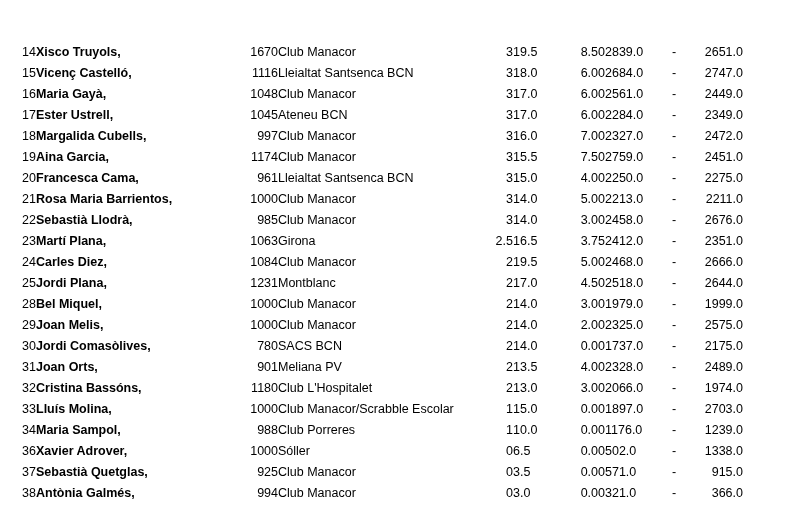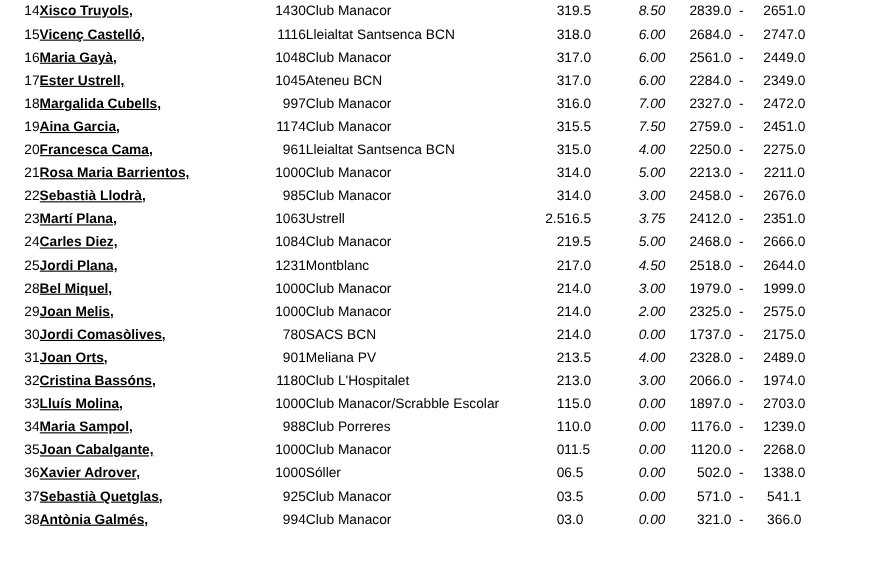--- a/index.html
+++ b/index.html
@@ -11,20 +11,21 @@
     width: 790px;
     height: 524px;
     font-family: "Liberation Sans", sans-serif;
     color: #000000;
     overflow: hidden;
   }
   .standings {
     width: 638px;
     border-collapse: collapse;
     table-layout: fixed;
+    margin-top: 42px;
   }
   .standings td {
     font-size: 12.5px;
     line-height: 21px;
     padding: 0;
     vertical-align: bottom;
     white-space: nowrap;
     overflow: hidden;
   }
   
@@ -38,50 +39,47 @@
   col.c-for    { width: 60px; }
   col.c-dash   { width: 18px; }
   col.c-against{ width: 60px; }
 
   .rank {
     text-align: right;
     padding-right: 9px;
   }
   .name {
     font-weight: bold;
-    text-decoration: underline;
   }
   .rating {
     text-align: right;
     padding-right: 10px;
   }
   .club {
     text-align: left;
   }
   .pts {
     text-align: right;
     padding-right: 6px;
   }
   .spread {
     padding-right: 8px;
   }
   .avg {
     text-align: right;
     padding-right: 6px;
-    font-style: italic;
   }
   .for {
-    text-align: right;
     padding-right: 4px;
   }
   .dash {
     text-align: center;
   }
   .against {
-    text-align: center;
+    text-align: right;
     padding-right: 16px;
   }
 </style>
 </head>
 <body>
 
 <table class="standings">
   <colgroup>
     <col class="c-rank">
       <col class="c-name">
@@ -91,21 +89,21 @@
       <col class="c-spread">
       <col class="c-avg">
       <col class="c-for">
     <col class="c-dash">
       <col class="c-against">
   </colgroup>
   <tbody>
       <tr>
         <td class="rank">14</td>
         <td class="name">Xisco Truyols,</td>
-        <td class="rating">1430</td>
+        <td class="rating">1670</td>
         <td class="club">Club Manacor</td>
         <td class="pts">3</td>
         <td class="spread">19.5</td>
         <td class="avg">8.50</td>
         <td class="for">2839.0</td>
         <td class="dash">-</td>
         <td class="against">2651.0</td>
       </tr>
       <tr>
         <td class="rank">15</td>
@@ -200,21 +198,21 @@
         <td class="spread">14.0</td>
         <td class="avg">3.00</td>
         <td class="for">2458.0</td>
         <td class="dash">-</td>
         <td class="against">2676.0</td>
       </tr>
       <tr>
         <td class="rank">23</td>
         <td class="name">Martí Plana,</td>
         <td class="rating">1063</td>
-        <td class="club">Ustrell</td>
+        <td class="club">Girona</td>
         <td class="pts">2.5</td>
         <td class="spread">16.5</td>
         <td class="avg">3.75</td>
         <td class="for">2412.0</td>
         <td class="dash">-</td>
         <td class="against">2351.0</td>
       </tr>
       <tr>
         <td class="rank">24</td>
         <td class="name">Carles Diez,</td>
@@ -317,32 +315,20 @@
         <td class="rating">988</td>
         <td class="club">Club Porreres</td>
         <td class="pts">1</td>
         <td class="spread">10.0</td>
         <td class="avg">0.00</td>
         <td class="for">1176.0</td>
         <td class="dash">-</td>
         <td class="against">1239.0</td>
       </tr>
       <tr>
-        <td class="rank">35</td>
-        <td class="name">Joan Cabalgante,</td>
-        <td class="rating">1000</td>
-        <td class="club">Club Manacor</td>
-        <td class="pts">0</td>
-        <td class="spread">11.5</td>
-        <td class="avg">0.00</td>
-        <td class="for">1120.0</td>
-        <td class="dash">-</td>
-        <td class="against">2268.0</td>
-      </tr>
-      <tr>
         <td class="rank">36</td>
         <td class="name">Xavier Adrover,</td>
         <td class="rating">1000</td>
         <td class="club">Sóller</td>
         <td class="pts">0</td>
         <td class="spread">6.5</td>
         <td class="avg">0.00</td>
         <td class="for">502.0</td>
         <td class="dash">-</td>
         <td class="against">1338.0</td>
@@ -350,21 +336,21 @@
       <tr>
         <td class="rank">37</td>
         <td class="name">Sebastià Quetglas,</td>
         <td class="rating">925</td>
         <td class="club">Club Manacor</td>
         <td class="pts">0</td>
         <td class="spread">3.5</td>
         <td class="avg">0.00</td>
         <td class="for">571.0</td>
         <td class="dash">-</td>
-        <td class="against">541.1</td>
+        <td class="against">915.0</td>
       </tr>
       <tr>
         <td class="rank">38</td>
         <td class="name">Antònia Galmés,</td>
         <td class="rating">994</td>
         <td class="club">Club Manacor</td>
         <td class="pts">0</td>
         <td class="spread">3.0</td>
         <td class="avg">0.00</td>
         <td class="for">321.0</td>

